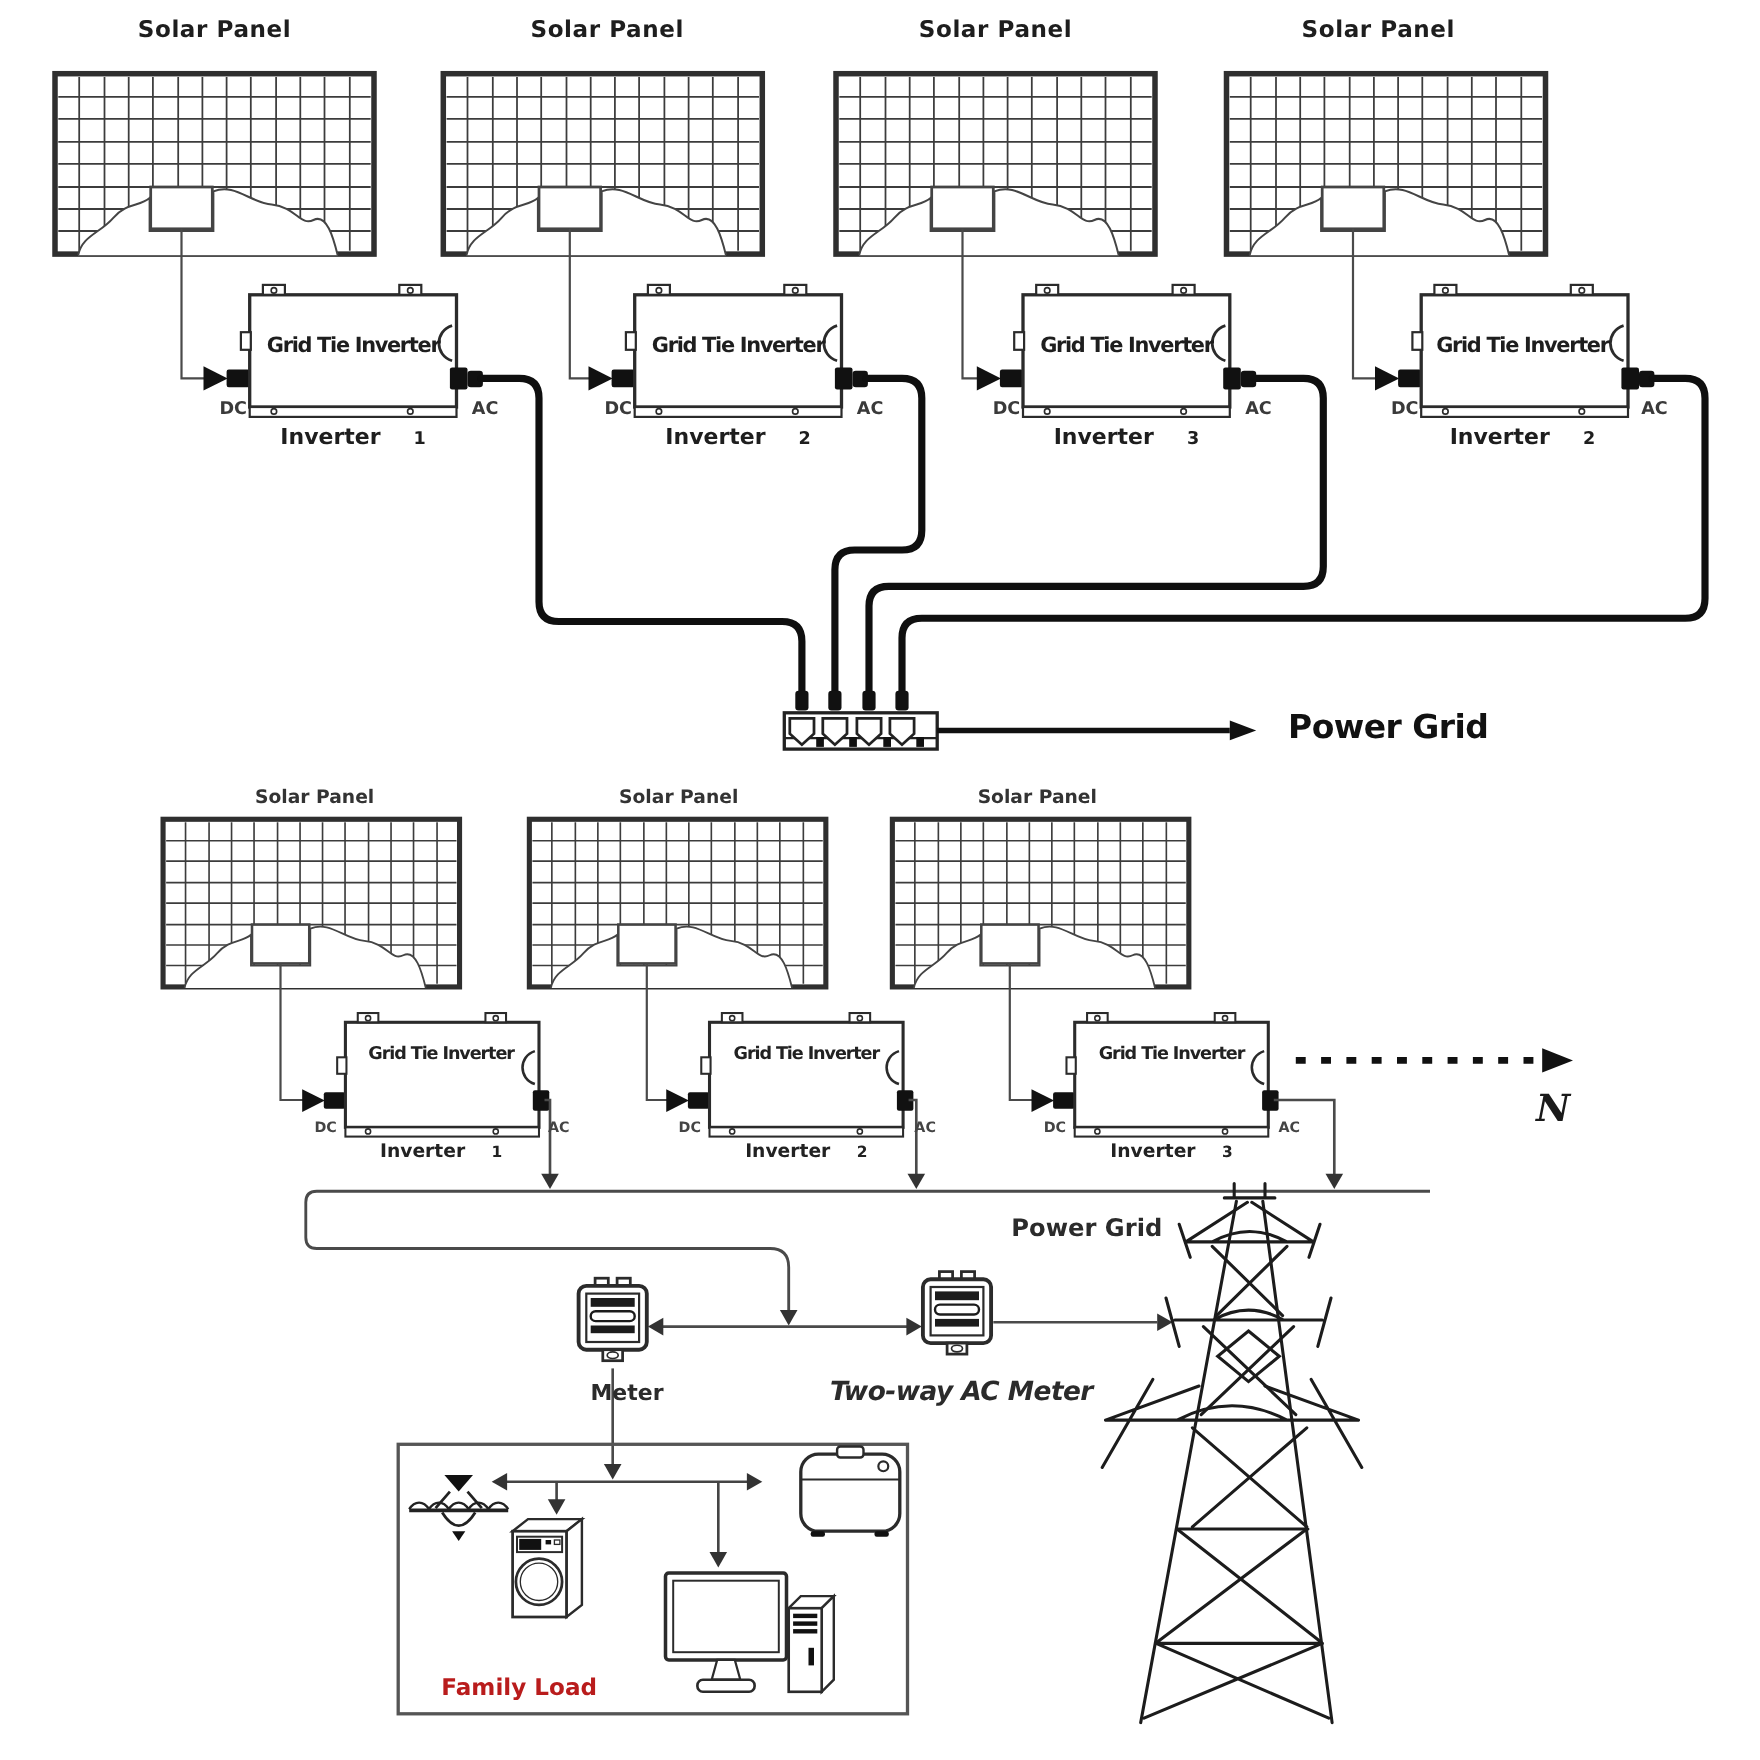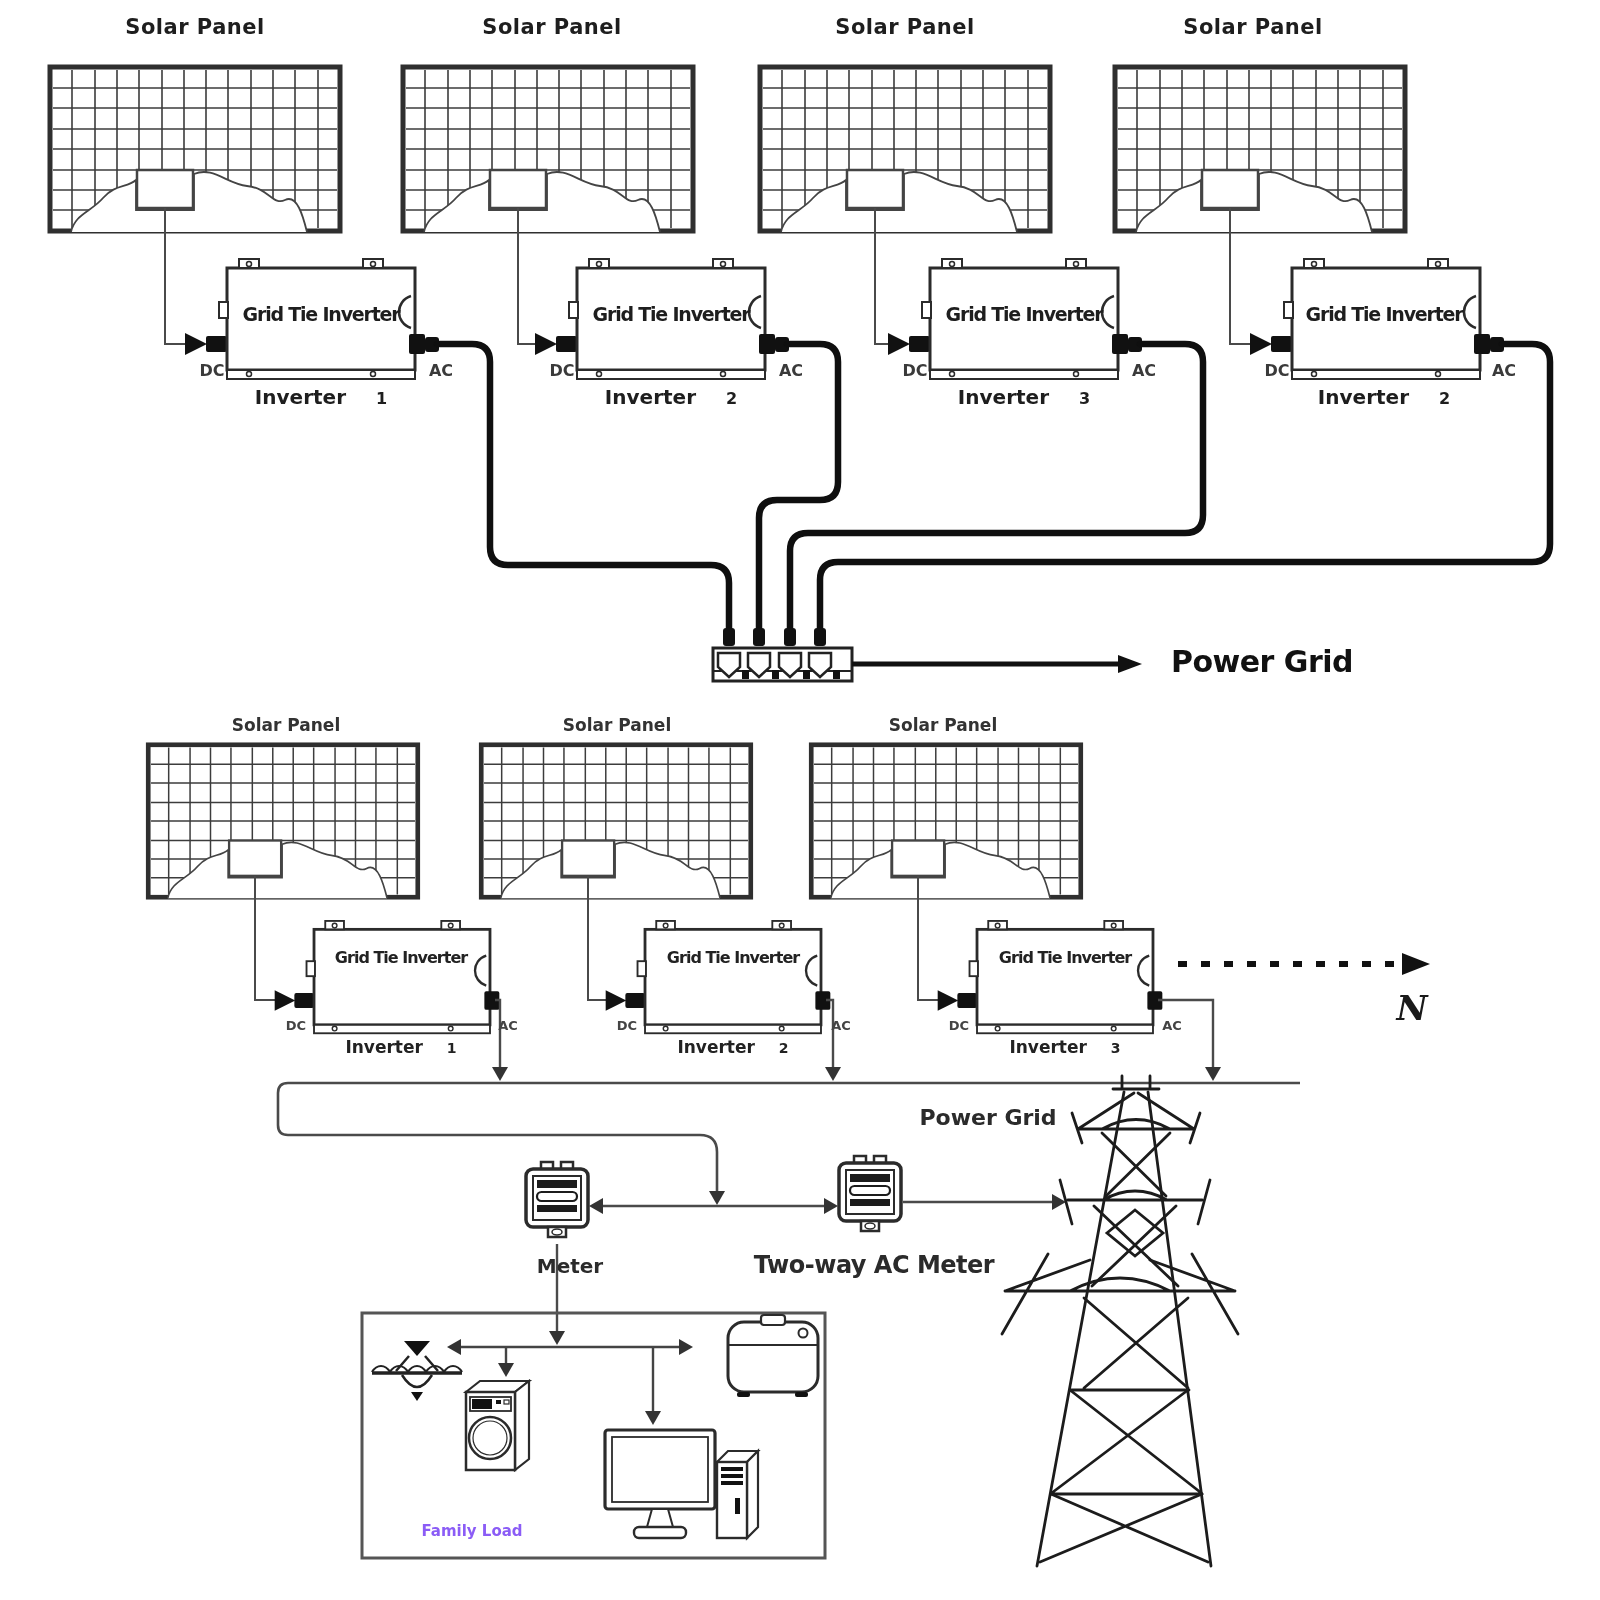--- a/index.html
+++ b/index.html
@@ -15,22 +15,22 @@
   .gb  {font-size:16px;letter-spacing:-1px;color:#222;}
   .invl{display:flex;gap:30px;align-items:baseline;font-size:20px;}
   .invl .num{font-size:16px;font-weight:bold;}
   .invlb{display:flex;gap:24px;align-items:baseline;font-size:17px;color:#222;}
   .invlb .num{font-size:14px;}
   .dca {font-size:16px;color:#3a3a3a;}
   .dcb {font-size:13px;color:#444;}
   .pgt {font-size:30px;letter-spacing:-.5px;color:#111;}
   .pgb {font-size:22px;color:#2b2b2b;}
   .mt  {font-size:20px;color:#2b2b2b;}
-  .twm {font-size:24px;letter-spacing:-.5px;color:#2b2b2b;}
-  .fam {font-size:15px;color:#8b5cf6;}
+  .twm {font-size:24px;letter-spacing:-.5px;color:#2b2b2b;font-style:italic;}
+  .fam {font-size:21px;color:#b91c1c;}
   .north{font-family:"DejaVu Serif",serif;font-style:italic;font-weight:bold;
          font-size:34px;color:#1a1a1a;}
 </style>
 </head>
 <body>
 
 <div id="stage">
 
 <svg class="art" viewBox="0 0 1600 1600">
   <defs>

